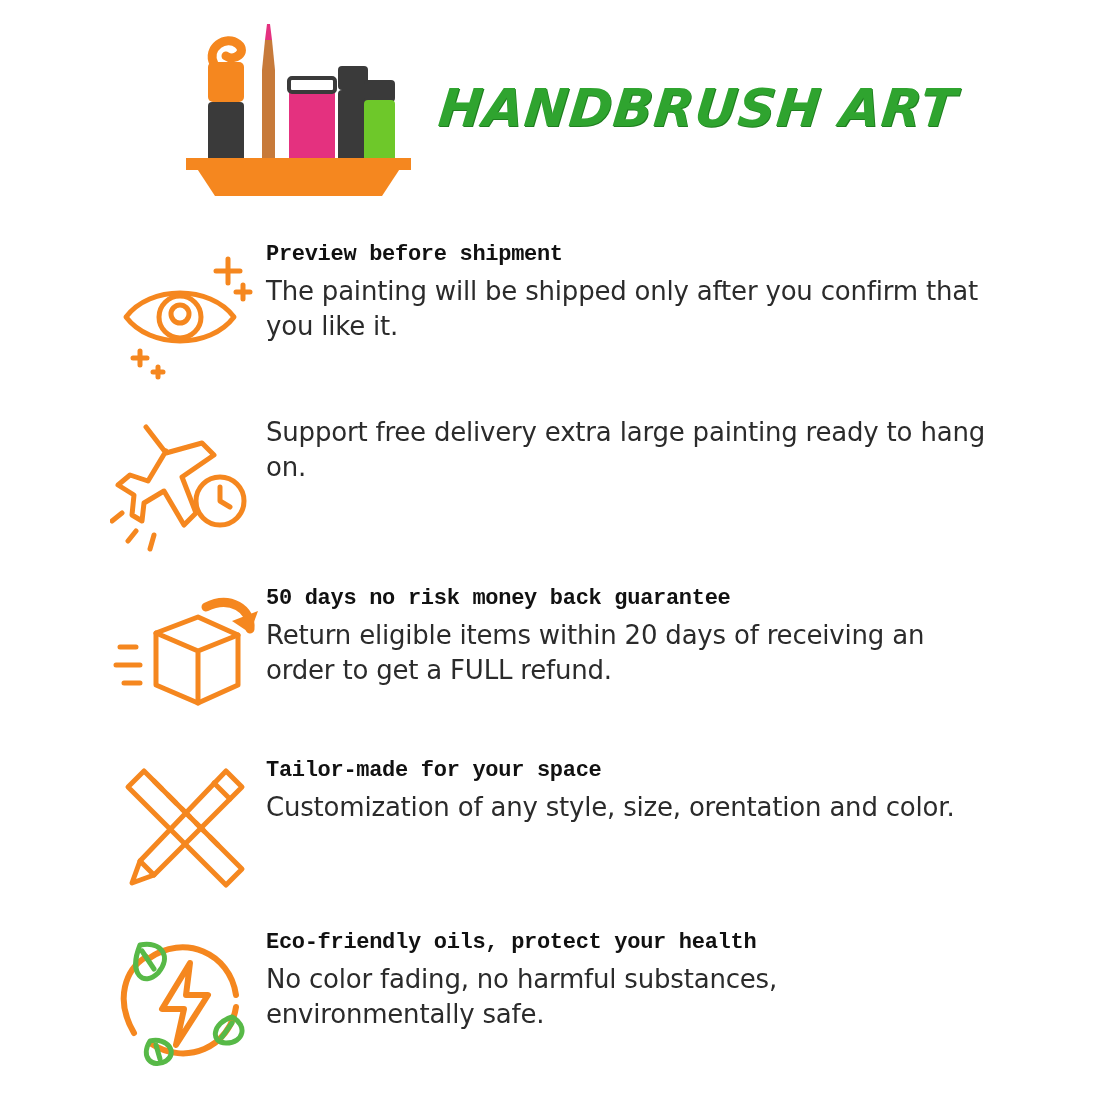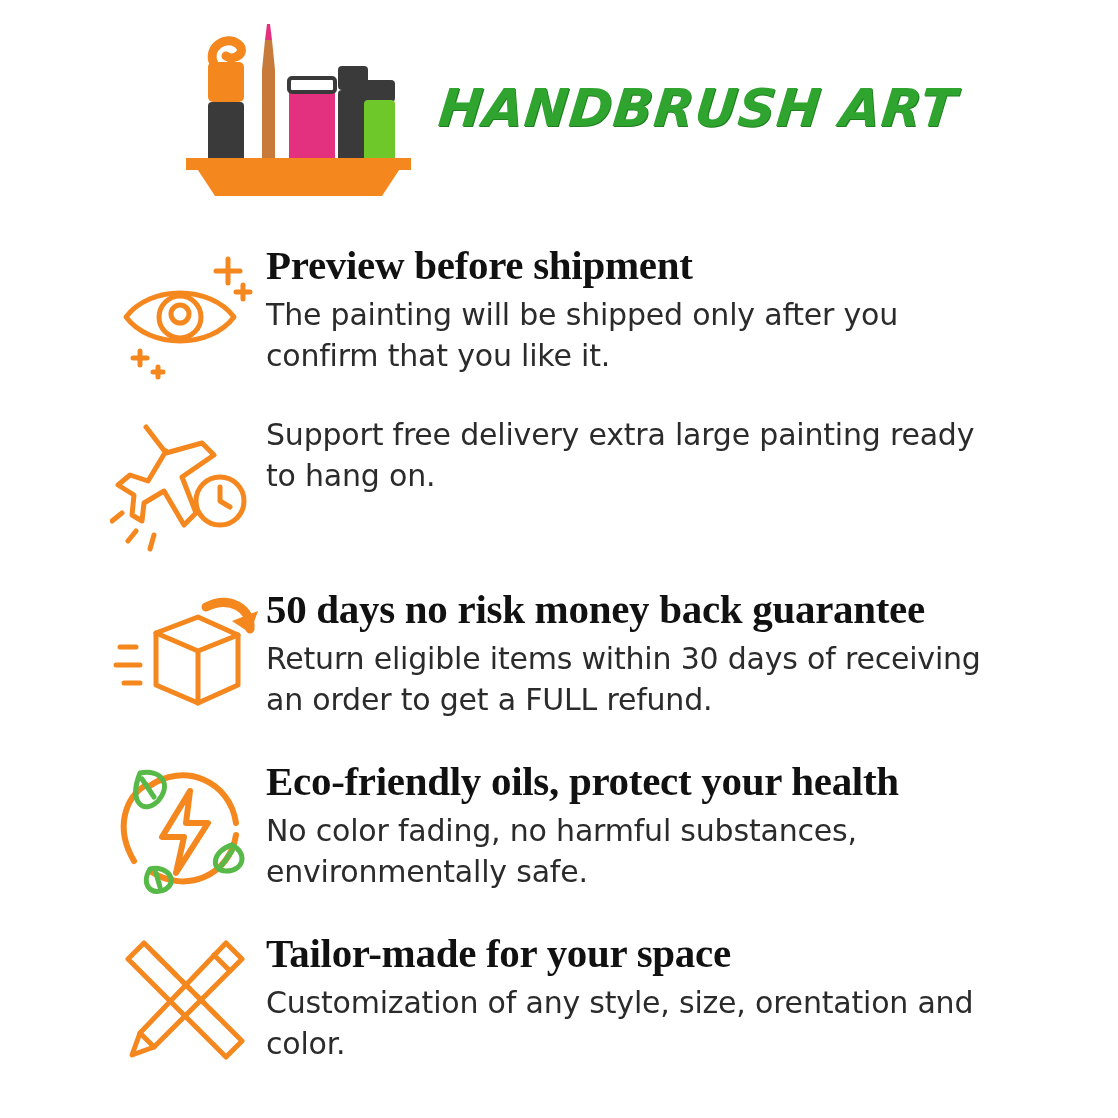--- a/index.html
+++ b/index.html
@@ -63,31 +63,31 @@
     display: flex;
     align-items: center;
     justify-content: center;
   }
   .feature-icon svg { display: block; }
   .feature-text {
     padding-top: 6px;
     margin-left: 6px;
   }
   .feature-title {
-    font-family: Liberation Serif, serif;
+    font-family: Liberation Mono, monospace;
     font-weight: bold;
-    font-size: 41px;
+    font-size: 22px;
     line-height: 1.12;
     color: #111111;
     margin: 0 0 6px 0;
     letter-spacing: -0.3px;
   }
   .feature-desc {
     font-family: "DejaVu Sans", sans-serif;
-    font-size: 30px;
+    font-size: 26px;
     line-height: 1.36;
     color: #2b2b2b;
     margin: 0;
     max-width: 720px;
     letter-spacing: -0.2px;
   }
 </style>
 </head>
 <body>
 
@@ -167,21 +167,40 @@
           <path d="M46 52 L88 36 L128 54 L128 104 L88 122 L46 104 Z"></path>
           <path d="M46 52 L88 70 L128 54 M88 70 L88 122"></path>
           <path d="M26 66 L10 66 M30 84 L6 84 M30 102 L14 102"></path>
           <path d="M96 26 C120 14, 142 28, 140 48" stroke-width="9"></path>
           <path d="M148 30 L140 52 L122 40 Z" fill="#f5871f" stroke="none"></path>
         </g>
       </svg>
     </div>
     <div class="feature-text">
       <div class="feature-title">50 days no risk money back guarantee</div>
-      <p class="feature-desc">Return eligible items within 30 days of receiving an order to get a FULL refund.</p>
+      <p class="feature-desc">Return eligible items within 20 days of receiving an order to get a FULL refund.</p>
+    </div>
+  </div>
+
+  <div class="feature">
+    <div class="feature-icon">
+      <svg width="150" height="150" viewBox="0 0 150 150" xmlns="http://www.w3.org/2000/svg">
+        <g fill="none" stroke="#f5871f" stroke-width="5" stroke-linecap="round" stroke-linejoin="round">
+
+          <path d="M18 34 L34 18 L132 116 L116 132 Z"></path>
+          <path d="M44 28 L52 36 M58 42 L66 50 M72 56 L80 64 M86 70 L94 78 M100 84 L108 92"></path>
+
+          <path d="M116 18 L132 34 L44 122 L22 130 L30 108 Z"></path>
+          <path d="M104 30 L120 46 M30 108 L44 122"></path>
+        </g>
+      </svg>
+    </div>
+    <div class="feature-text">
+      <div class="feature-title">Tailor-made for your space</div>
+      <p class="feature-desc">Customization of any style, size, orentation and color.</p>
     </div>
   </div>
 
   <div class="feature">
     <div class="feature-icon">
       <svg width="150" height="150" viewBox="0 0 150 150" xmlns="http://www.w3.org/2000/svg">
         <g fill="none" stroke="#f5871f" stroke-width="6" stroke-linecap="round" stroke-linejoin="round">
           <path d="M38 34 C74 8, 120 28, 126 70"></path>
           <path d="M126 82 C120 122, 76 142, 40 118"></path>
           <path d="M24 108 C4 74, 16 44, 36 32"></path>
@@ -196,32 +215,13 @@
           <path d="M46 120 L50 134"></path>
         </g>
       </svg>
     </div>
     <div class="feature-text">
       <div class="feature-title">Eco-friendly oils, protect your health</div>
       <p class="feature-desc">No color fading, no harmful substances, environmentally safe.</p>
     </div>
   </div>
 
-  <div class="feature">
-    <div class="feature-icon">
-      <svg width="150" height="150" viewBox="0 0 150 150" xmlns="http://www.w3.org/2000/svg">
-        <g fill="none" stroke="#f5871f" stroke-width="5" stroke-linecap="round" stroke-linejoin="round">
-
-          <path d="M18 34 L34 18 L132 116 L116 132 Z"></path>
-          <path d="M44 28 L52 36 M58 42 L66 50 M72 56 L80 64 M86 70 L94 78 M100 84 L108 92"></path>
-
-          <path d="M116 18 L132 34 L44 122 L22 130 L30 108 Z"></path>
-          <path d="M104 30 L120 46 M30 108 L44 122"></path>
-        </g>
-      </svg>
-    </div>
-    <div class="feature-text">
-      <div class="feature-title">Tailor-made for your space</div>
-      <p class="feature-desc">Customization of any style, size, orentation and color.</p>
-    </div>
-  </div>
-
 </div>
 
 </body></html>

